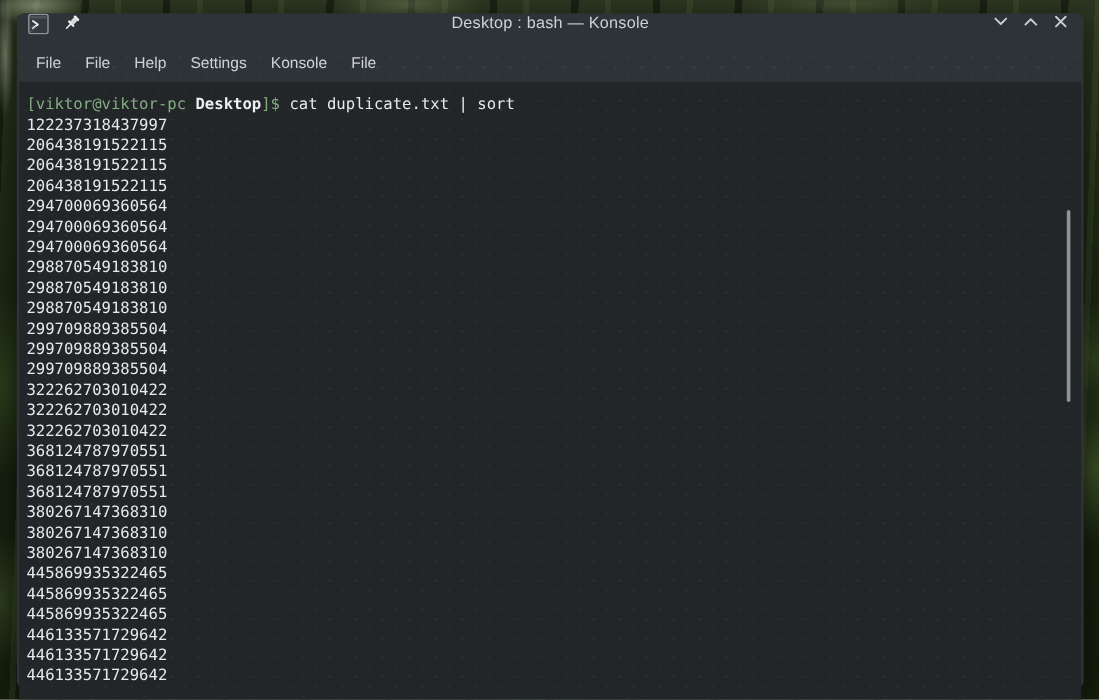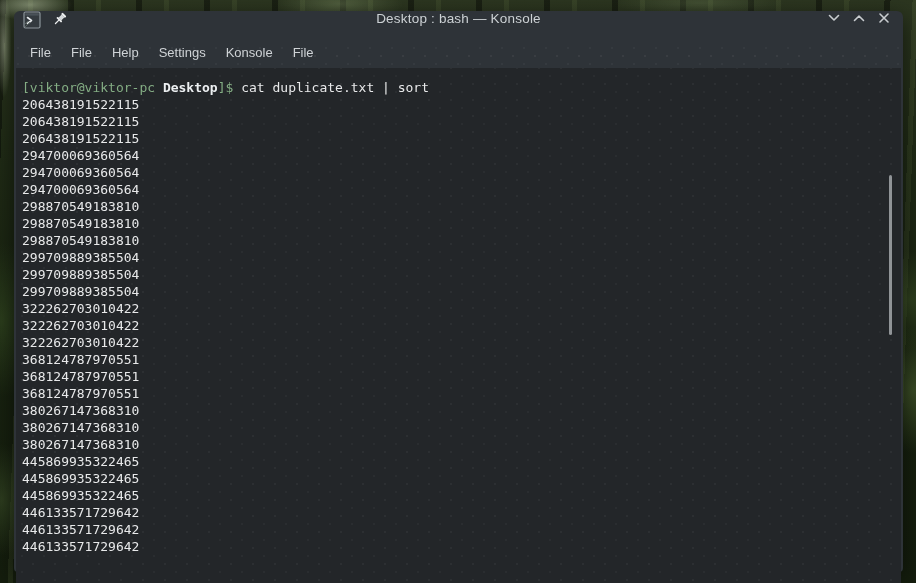--- a/index.html
+++ b/index.html
@@ -148,20 +148,21 @@
       <span class="menu-item">File</span>
       <span class="menu-item">Help</span>
       <span class="menu-item">Settings</span>
       <span class="menu-item">Konsole</span>
       <span class="menu-item">File</span>
     </div>
 
     <div class="terminal">
       <div class="tline"><span class="prompt-user">[viktor@viktor-pc</span><span class="prompt-cwd"> Desktop</span><span class="prompt-sym">]$ </span><span class="prompt-cmd">cat duplicate.txt | sort</span></div>
       <div>
+          <div class="tline">122237318437997</div>
           <div class="tline">206438191522115</div>
           <div class="tline">206438191522115</div>
           <div class="tline">206438191522115</div>
           <div class="tline">294700069360564</div>
           <div class="tline">294700069360564</div>
           <div class="tline">294700069360564</div>
           <div class="tline">298870549183810</div>
           <div class="tline">298870549183810</div>
           <div class="tline">298870549183810</div>
           <div class="tline">299709889385504</div>

